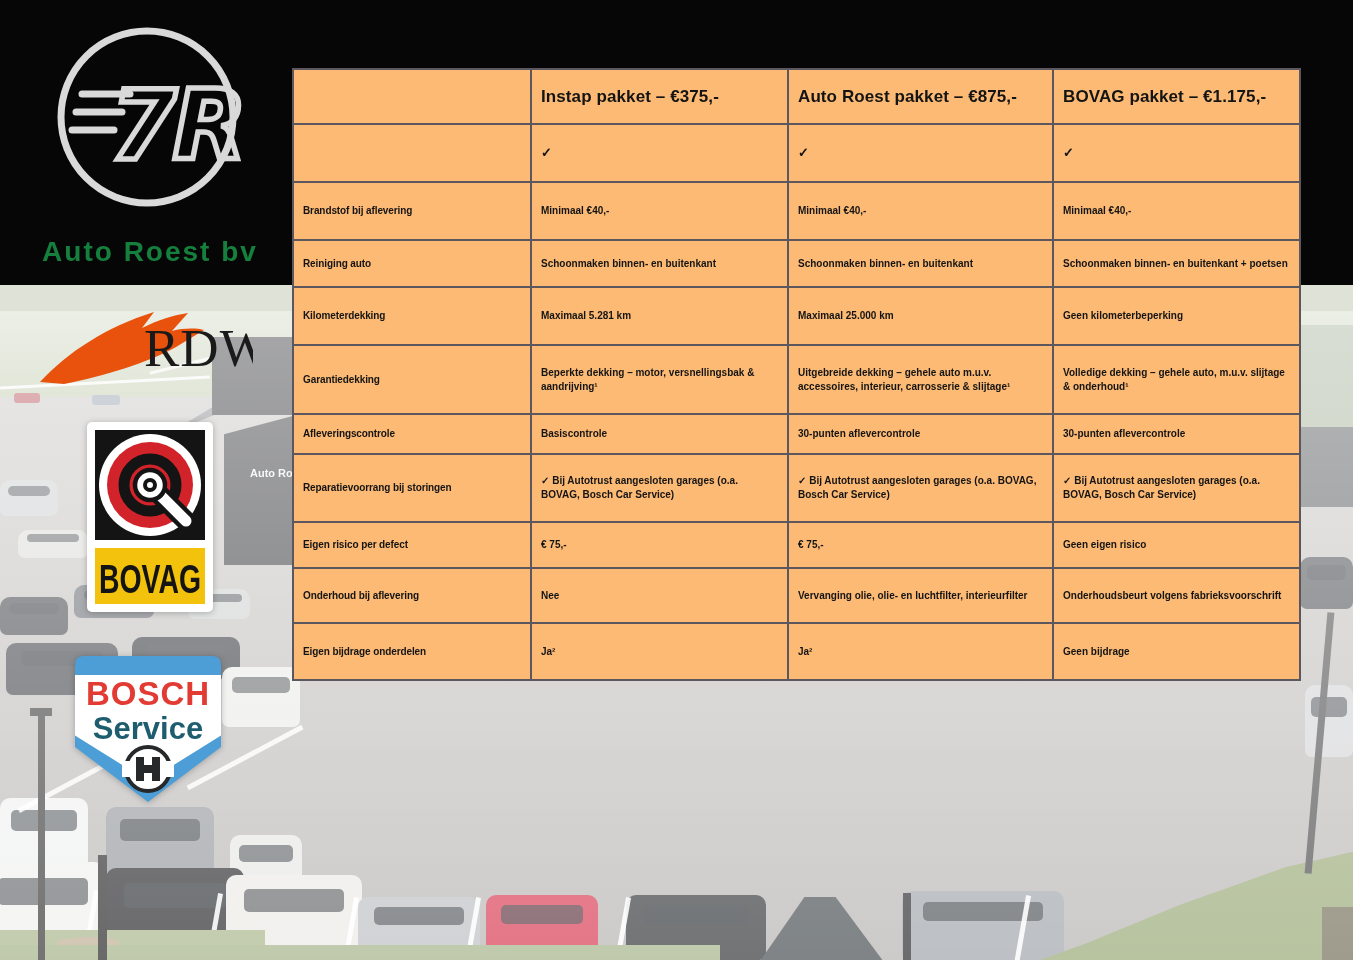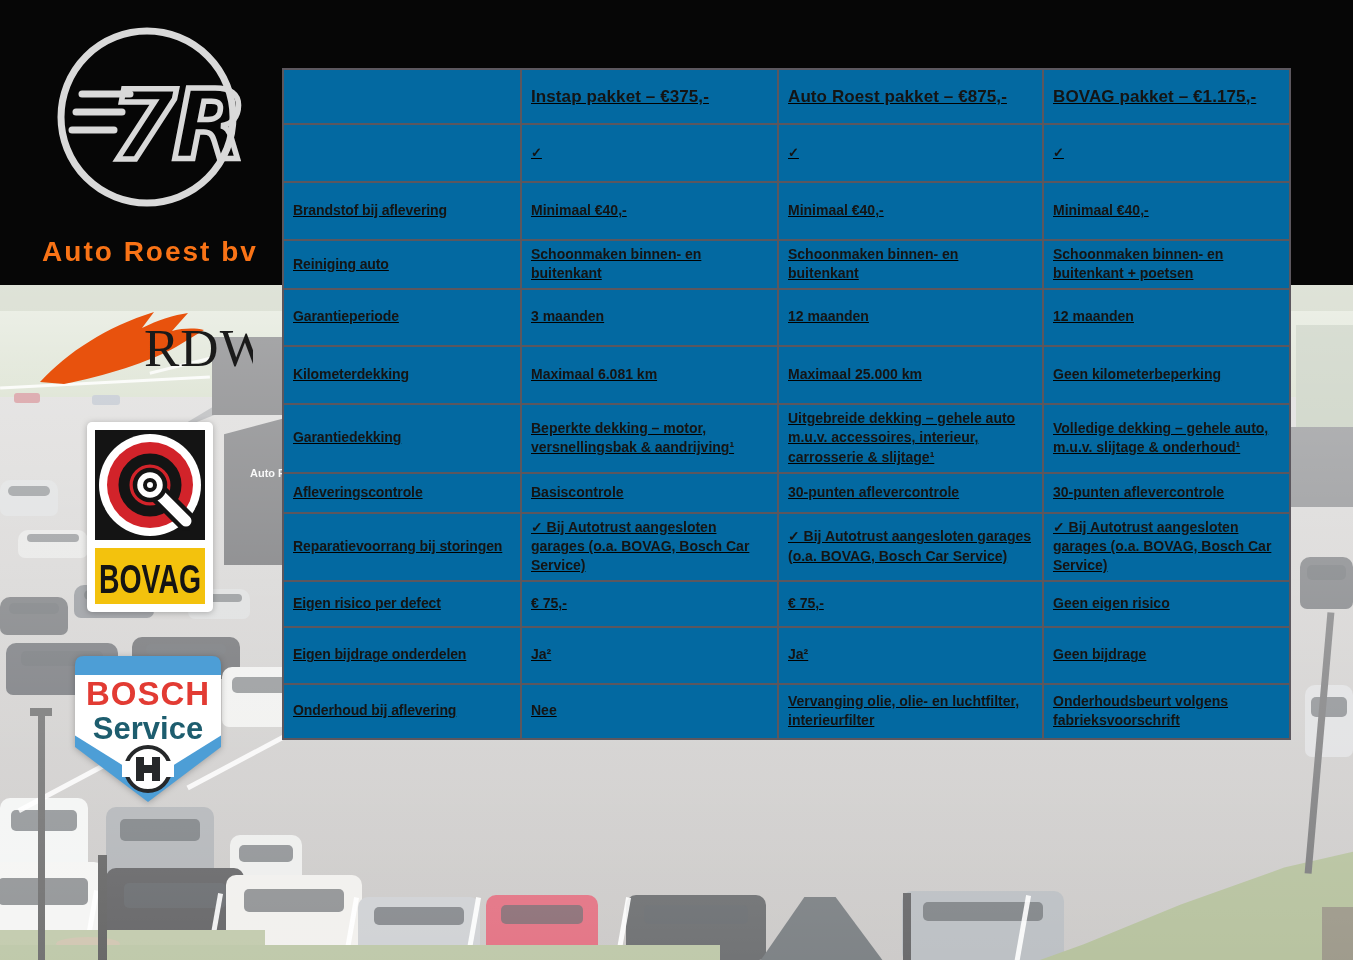--- a/index.html
+++ b/index.html
@@ -38,34 +38,34 @@
   .pline{width:5px;height:70px;background:rgba(255,255,255,.9);transform:rotate(10deg);}
   .aline{height:5px;background:rgba(255,255,255,.85);transform:rotate(-28deg);}
   .mini{border-radius:3px;}
   .wash{left:0;top:0;width:1353px;height:675px;
         background:linear-gradient(rgba(255,255,255,.62),rgba(255,255,255,.46) 55%,rgba(255,255,255,.34));}
 
   
   .top-band{position:absolute;left:0;top:0;width:1353px;height:285px;background:#060606;z-index:2;}
   .monogram{position:absolute;left:52px;top:22px;}
   .wordmark{position:absolute;left:0;top:236px;width:300px;text-align:center;
-            color:#f97316;font-size:28px;font-weight:bold;letter-spacing:2px;}
+            color:#15803d;font-size:28px;font-weight:bold;letter-spacing:2px;}
 
   
   .rdw{position:absolute;left:38px;top:300px;z-index:3;}
   .bovag{position:absolute;left:87px;top:422px;z-index:3;filter:drop-shadow(0 1px 3px rgba(0,0,0,.25));}
   .bosch{position:absolute;left:74px;top:655px;z-index:3;filter:drop-shadow(0 1px 3px rgba(0,0,0,.25));}
 
   
-  table.pakket{position:absolute;left:282px;top:68px;width:1007px;z-index:4;
-               border-collapse:collapse;table-layout:fixed;background:#0369a1;text-decoration:underline;}
+  table.pakket{position:absolute;left:292px;top:68px;width:1007px;z-index:4;
+               border-collapse:collapse;table-layout:fixed;background:#fdba74;}
   table.pakket th,table.pakket td{border:2px solid #5c575e;padding:4px 9px;
                vertical-align:middle;text-align:left;color:#141414;}
   table.pakket th{font-size:17px;font-weight:bold;letter-spacing:.1px;}
-  table.pakket td{font-size:14px;font-weight:bold;line-height:1.38;}
+  table.pakket td{font-size:10px;font-weight:bold;line-height:1.38;}
   td.lbl{font-size:14.5px;letter-spacing:-.1px;}
   tr.chk td{font-size:13px;}
 </style>
 </head>
 <body>
 
 <div class="stage">
 
   <div class="photo">
     <div class="field"></div>
@@ -208,29 +208,23 @@
       <td>Minimaal €40,-</td>
       <td>Minimaal €40,-</td>
       <td>Minimaal €40,-</td>
     </tr>
     <tr style="height:47px">
       <td class="lbl">Reiniging auto</td>
       <td>Schoonmaken binnen- en buitenkant</td>
       <td>Schoonmaken binnen- en buitenkant</td>
       <td>Schoonmaken binnen- en buitenkant + poetsen</td>
     </tr>
-    <tr style="height:57px">
-      <td class="lbl">Garantieperiode</td>
-      <td>3 maanden</td>
-      <td>12 maanden</td>
-      <td>12 maanden</td>
-    </tr>
     <tr style="height:58px">
       <td class="lbl">Kilometerdekking</td>
-      <td>Maximaal 6.081 km</td>
+      <td>Maximaal 5.281 km</td>
       <td>Maximaal 25.000 km</td>
       <td>Geen kilometerbeperking</td>
     </tr>
     <tr style="height:69px">
       <td class="lbl">Garantiedekking</td>
       <td>Beperkte dekking – motor, versnellingsbak &amp; aandrijving¹</td>
       <td>Uitgebreide dekking – gehele auto m.u.v. accessoires, interieur, carrosserie &amp; slijtage¹</td>
       <td>Volledige dekking – gehele auto, m.u.v. slijtage &amp; onderhoud¹</td>
     </tr>
     <tr style="height:40px">
@@ -244,28 +238,28 @@
       <td>✓ Bij Autotrust aangesloten garages (o.a. BOVAG, Bosch Car Service)</td>
       <td>✓ Bij Autotrust aangesloten garages (o.a. BOVAG, Bosch Car Service)</td>
       <td>✓ Bij Autotrust aangesloten garages (o.a. BOVAG, Bosch Car Service)</td>
     </tr>
     <tr style="height:46px">
       <td class="lbl">Eigen risico per defect</td>
       <td>€ 75,-</td>
       <td>€ 75,-</td>
       <td>Geen eigen risico</td>
     </tr>
+    <tr style="height:55px">
+      <td class="lbl">Onderhoud bij aflevering</td>
+      <td>Nee</td>
+      <td>Vervanging olie, olie- en luchtfilter, interieurfilter</td>
+      <td>Onderhoudsbeurt volgens fabrieksvoorschrift</td>
+    </tr>
     <tr style="height:57px">
       <td class="lbl">Eigen bijdrage onderdelen</td>
       <td>Ja²</td>
       <td>Ja²</td>
       <td>Geen bijdrage</td>
     </tr>
-    <tr style="height:55px">
-      <td class="lbl">Onderhoud bij aflevering</td>
-      <td>Nee</td>
-      <td>Vervanging olie, olie- en luchtfilter, interieurfilter</td>
-      <td>Onderhoudsbeurt volgens fabrieksvoorschrift</td>
-    </tr>
   </tbody>
     </table>
 
 </div>
 
 </body></html>

